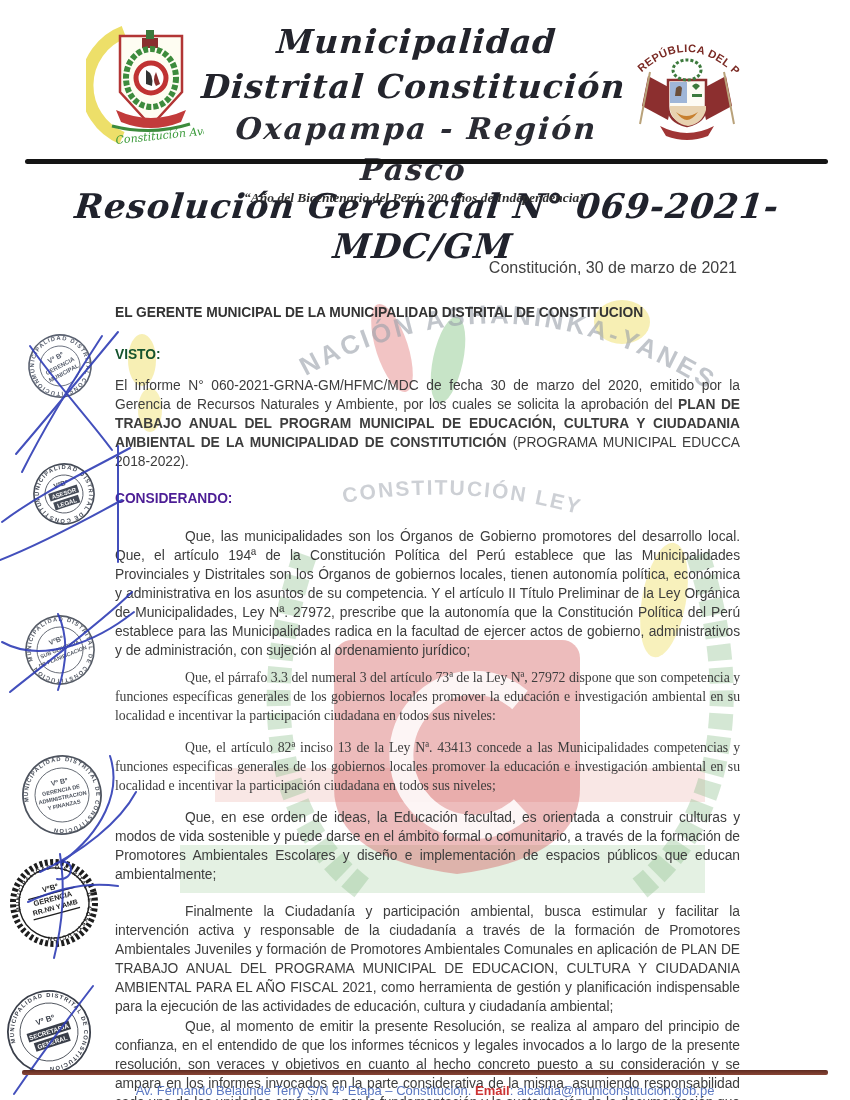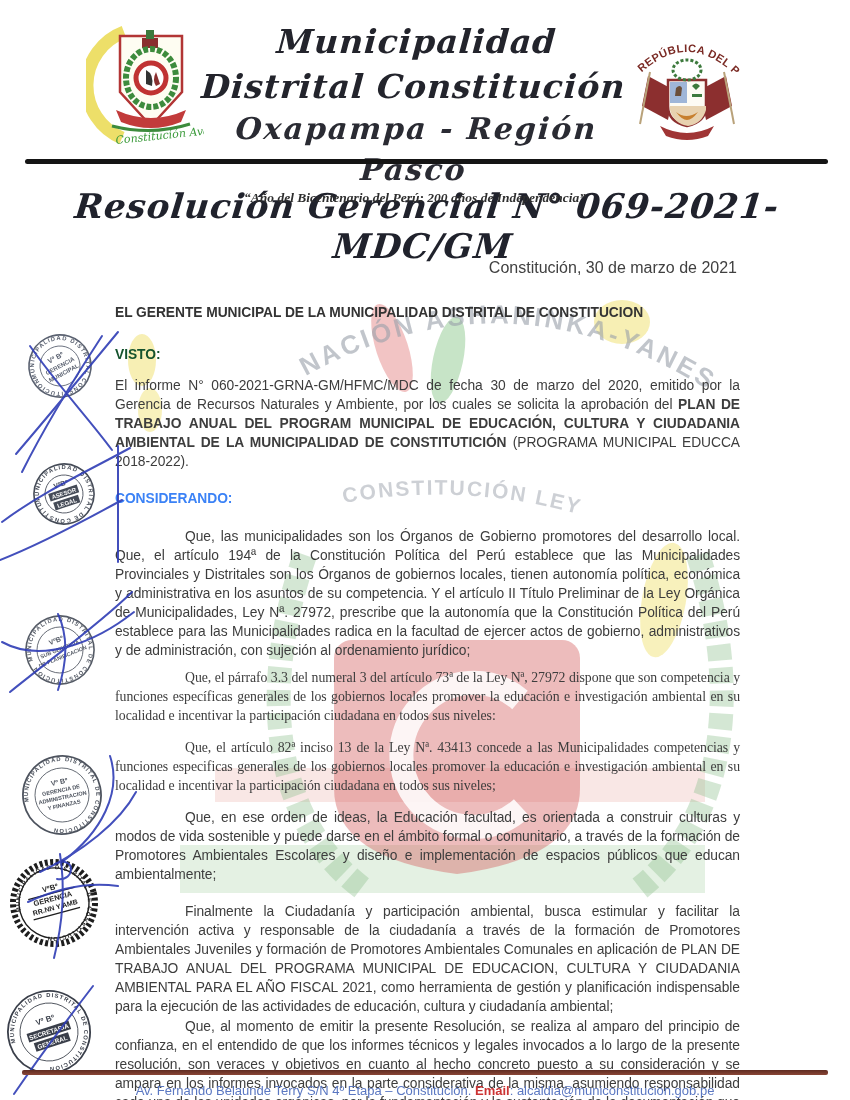--- a/index.html
+++ b/index.html
@@ -24,21 +24,21 @@
              font-size:34px;color:#20222c;letter-spacing:1px;transform:skewX(-6deg);}
   .dateline{position:absolute;top:259px;right:113px;z-index:2;font-size:16px;color:#404040;}
   
   .body-text{position:absolute;top:303px;left:115px;width:625px;z-index:2;
              font-size:13.8px;line-height:19px;text-align:justify;letter-spacing:-0.05px;}
   .body-text p{margin:0;}
   .bold{font-weight:700;}
   .addressee{margin-bottom:23px !important;font-weight:700;color:#333;}
   .lbl-visto{margin-bottom:12px !important;font-weight:700;color:#14532d;}
   .p-visto{margin-bottom:18px !important;}
-  .lbl-cons{margin-bottom:19px !important;font-weight:700;color:#3b82f6;}
+  .lbl-cons{margin-bottom:19px !important;font-weight:700;color:#4c1d95;}
   .ind{text-indent:70px;}
   .mb8{margin-bottom:8px !important;}
   .mb13{margin-bottom:13px !important;font-family:Liberation Serif, serif;}
   .mb18{margin-bottom:18px !important;}
   .mb1{margin-bottom:1px !important;}
   
   .foot-rule{position:absolute;top:1070px;left:22px;width:806px;height:5px;z-index:4;
              background:linear-gradient(#5f2c22,#8a4636);border-radius:2px;}
   .foot-text{position:absolute;top:1083px;left:0;width:850px;text-align:center;z-index:4;
              font-size:13px;color:#5a77c2;}

